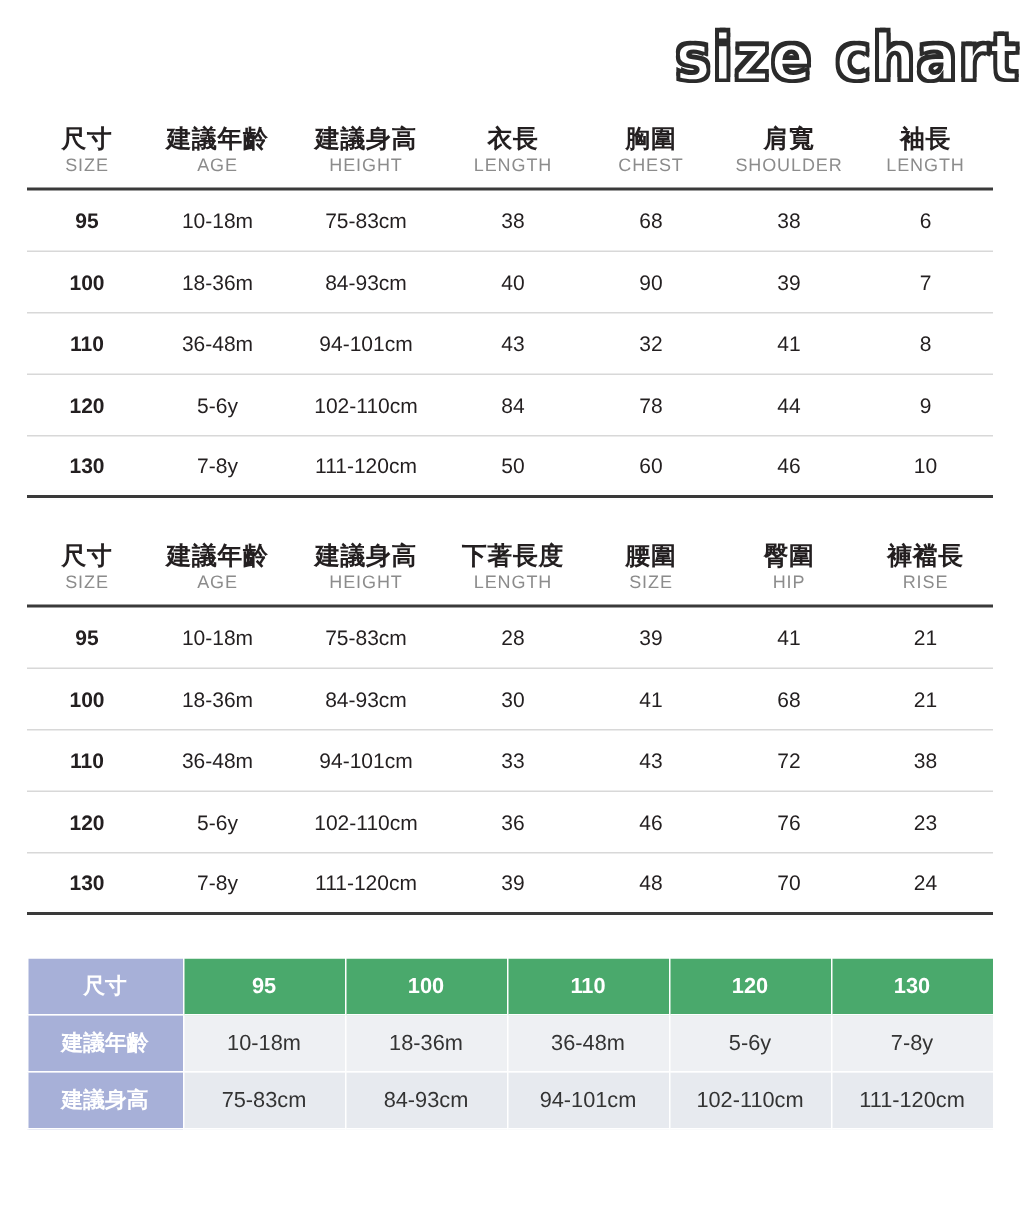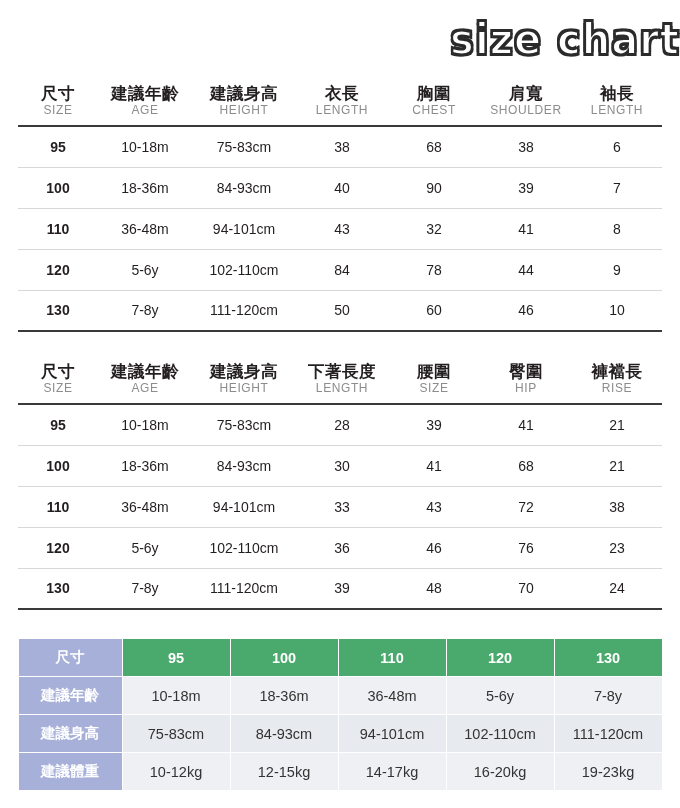--- a/index.html
+++ b/index.html
@@ -352,24 +352,16 @@
         <td class="g-cell">7-8y</td>
       </tr>
       <tr>
         <td class="g-rowlabel">建議身高</td>
         <td class="g-cell alt">75-83cm</td>
         <td class="g-cell alt">84-93cm</td>
         <td class="g-cell alt">94-101cm</td>
         <td class="g-cell alt">102-110cm</td>
         <td class="g-cell alt">111-120cm</td>
       </tr>
-      <tr>
-        <td class="g-rowlabel">建議體重</td>
-        <td class="g-cell">10-12kg</td>
-        <td class="g-cell">12-15kg</td>
-        <td class="g-cell">14-17kg</td>
-        <td class="g-cell">16-20kg</td>
-        <td class="g-cell">19-23kg</td>
-      </tr>
     </tbody>
   </table>
 
 </div>
 
 </body></html>

